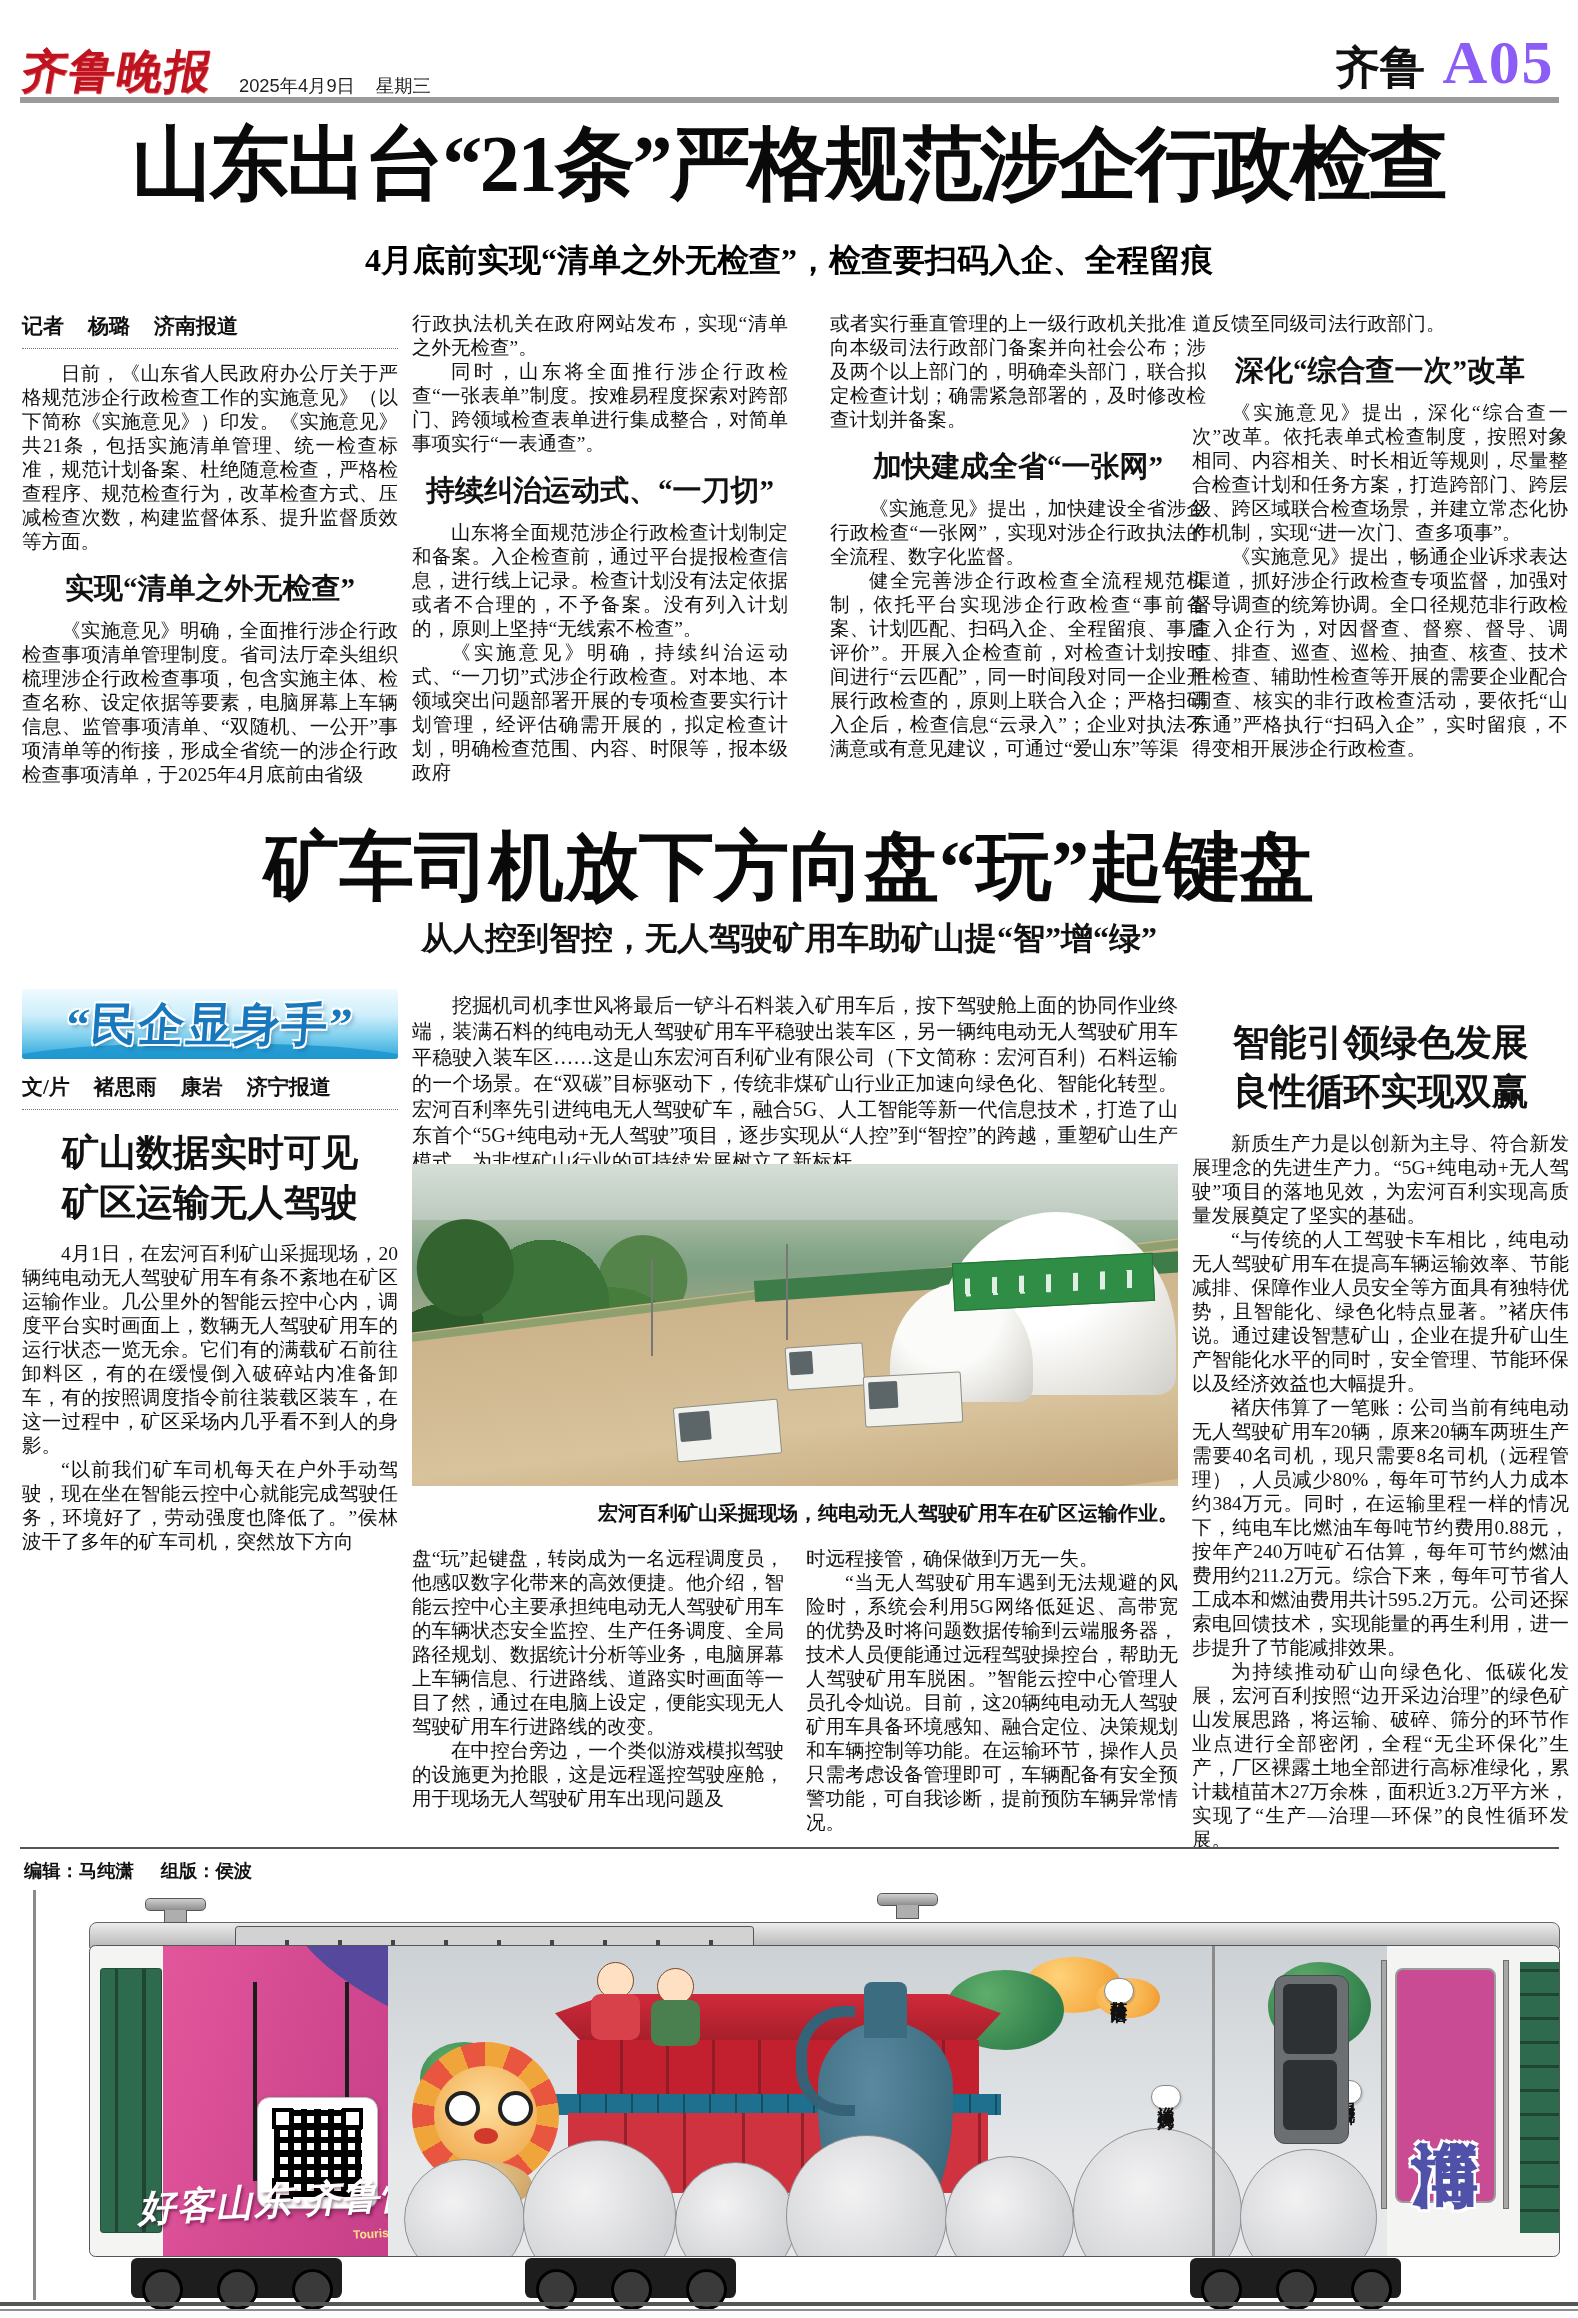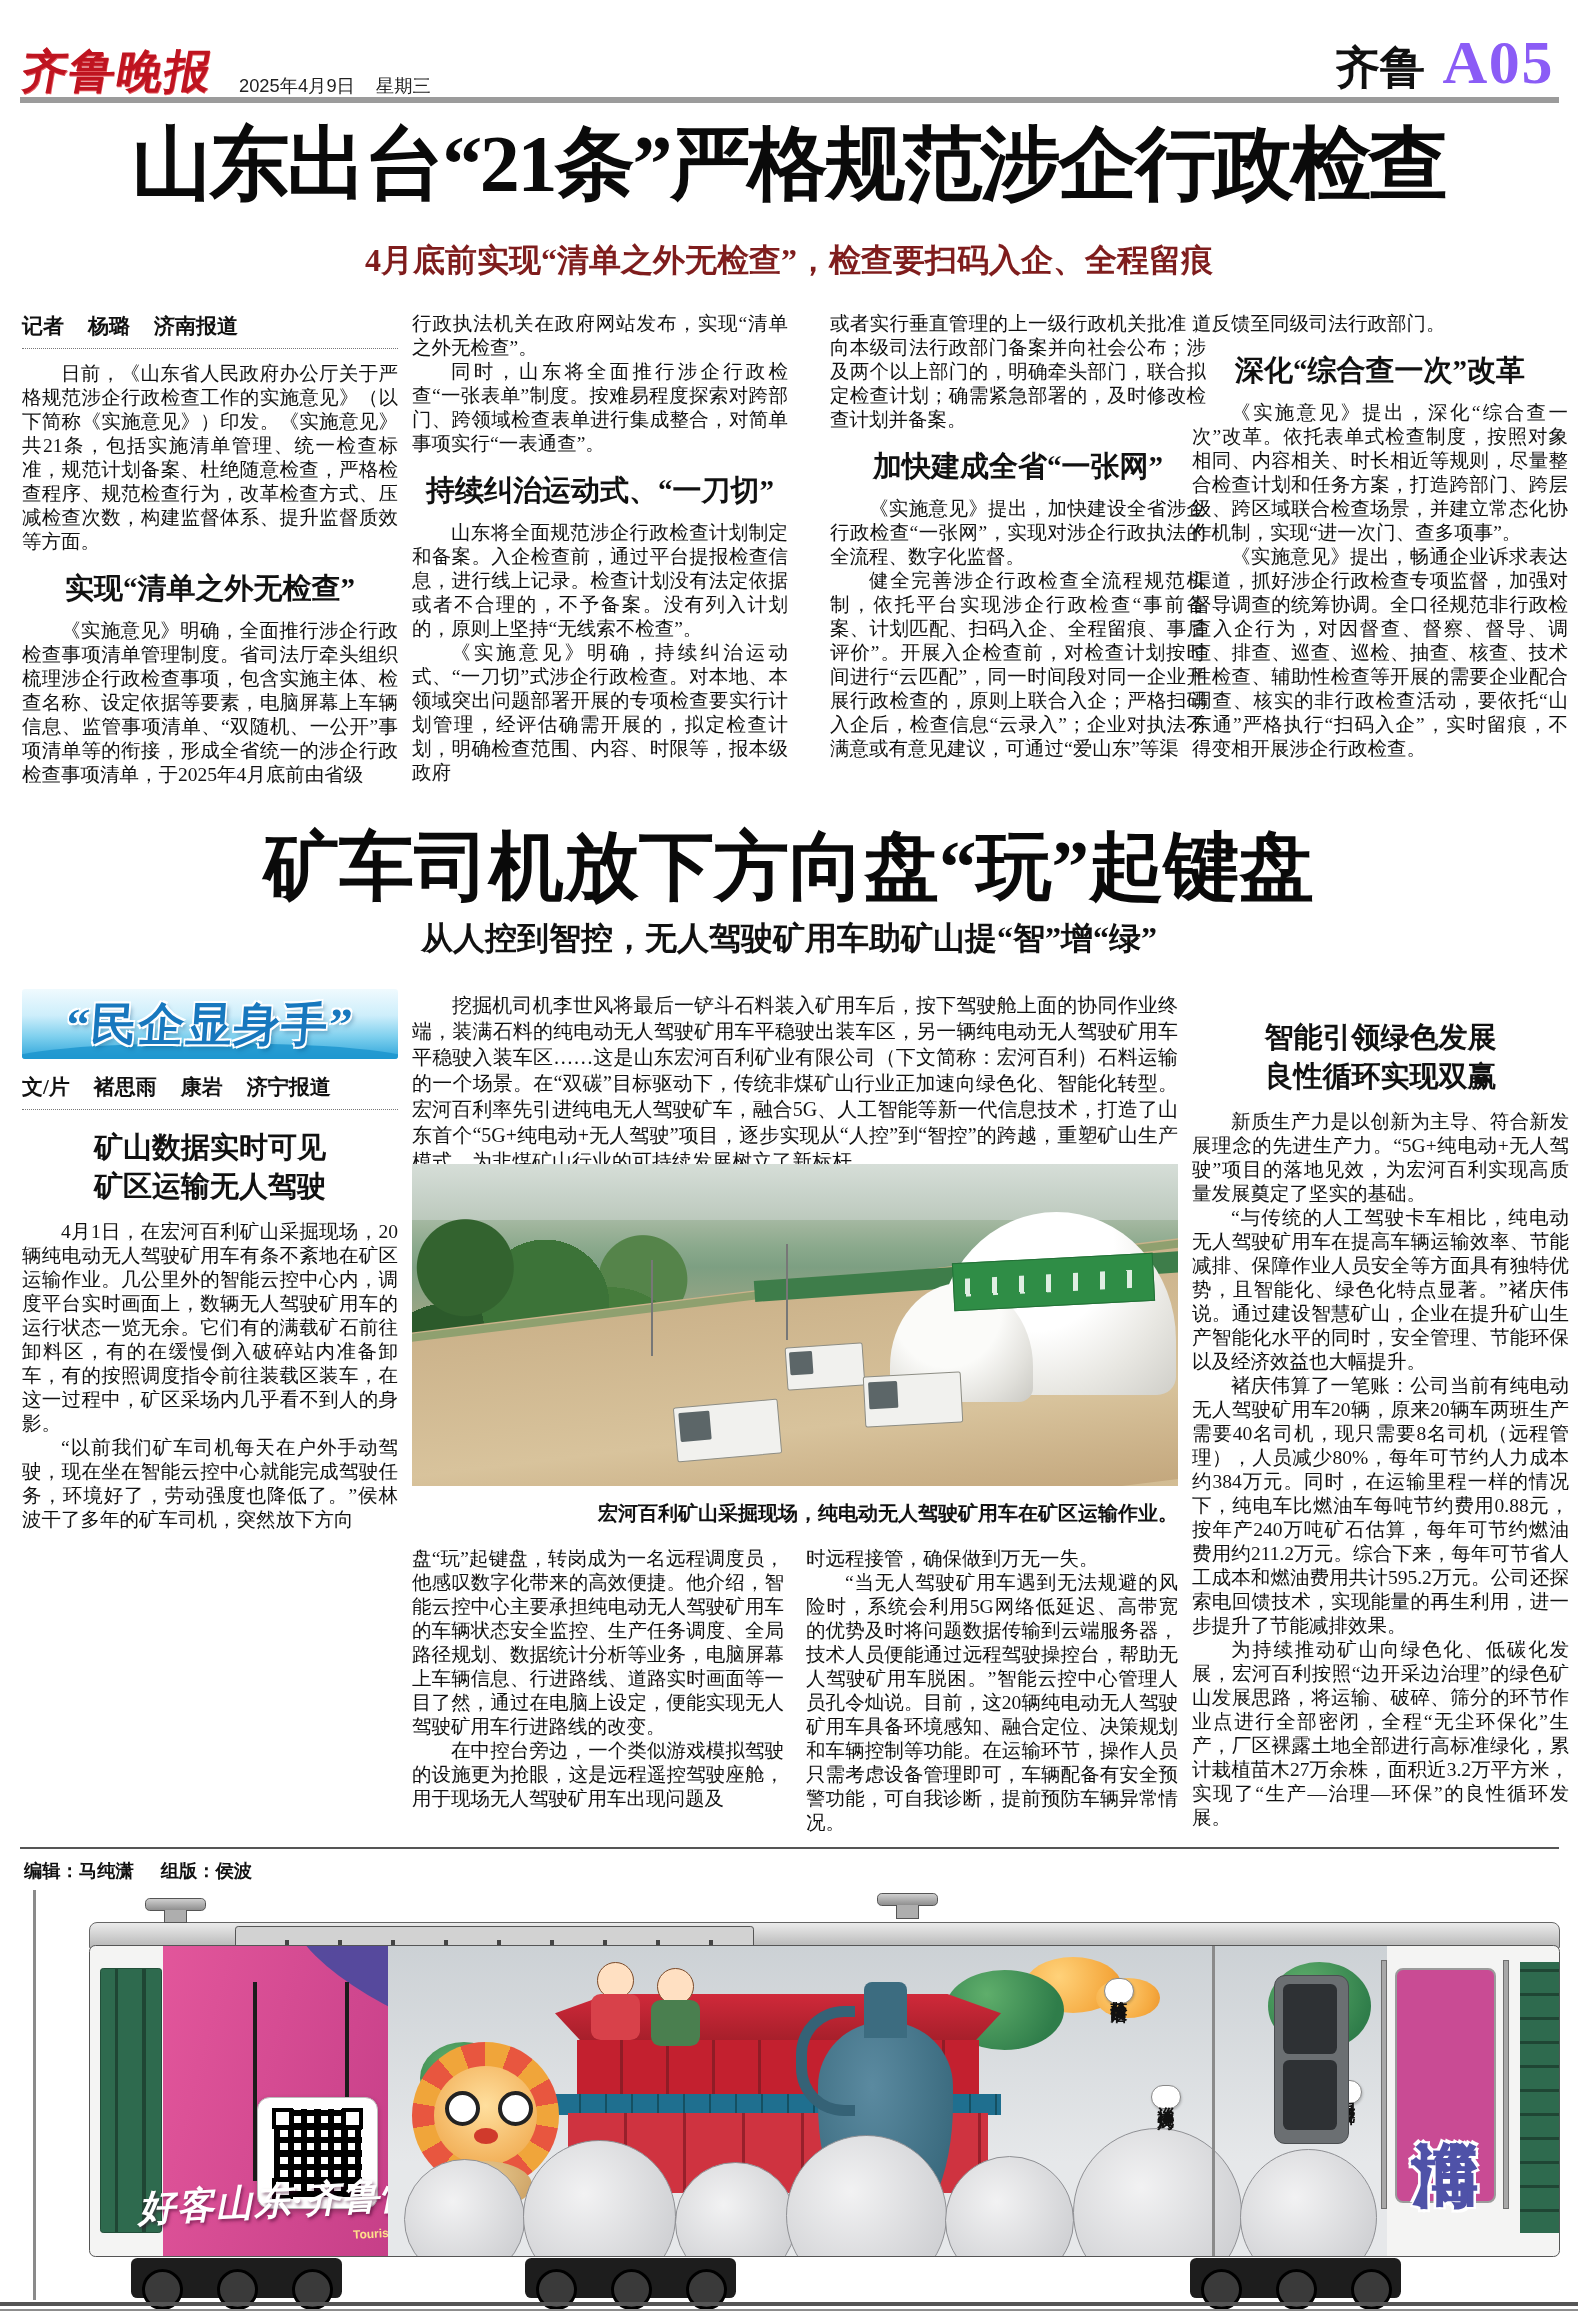--- a/index.html
+++ b/index.html
@@ -13,21 +13,21 @@
   .dateline{left:239px;top:73px;font-size:18.3px;color:#222;font-family:"Liberation Sans","DejaVu Sans",sans-serif;}
   .dateline span{margin-right:21px;}
   .section-page{right:24px;top:35px;display:flex;align-items:flex-end;gap:17.5px;}
   .section-name{font-size:45px;font-weight:900;color:#111;line-height:1;}
   .page-no{font-size:62px;font-weight:900;color:#8b5cf6;line-height:.9;letter-spacing:1.6px;}
   .header-rule{left:20px;top:97px;width:1539px;height:6.4px;background:#9b9b9b;}
 
   
   .a1-headline{left:0;top:118px;width:100%;text-align:center;font-size:80px;font-weight:900;
                letter-spacing:-2.4px;line-height:1.15;color:#0a0a0a;}
-  .a1-subhead{left:0;top:239px;width:100%;text-align:center;font-size:32px;font-weight:600;color:#7f1d1d;}
+  .a1-subhead{left:0;top:239px;width:100%;text-align:center;font-size:32px;font-weight:600;color:#000000;}
   .col{position:absolute;width:376px;}
   .c1{left:22px;top:312px;}  .c2{left:412px;top:312px;}
   .c3{left:802px;top:312px;margin-left:28px;} .c4{left:1192px;top:312px;}
   .byline{font-size:21px;font-weight:700;padding-bottom:8px;border-bottom:1.6px dotted #777;margin-bottom:12.7px;}
   .byline span{margin-right:24px;}
   .bodyp{font-size:19.5px;line-height:24px;text-align:justify;text-indent:2em;margin:0;}
   .bodyp.cont{text-indent:0;}
   .crosshead{font-size:29px;font-weight:800;text-align:center;margin:16px 0 12.7px;line-height:1.25;}
 
   
@@ -35,21 +35,21 @@
                letter-spacing:0;line-height:1.1;color:#0a0a0a;}
   .a2-subhead{left:0;top:917px;width:100%;text-align:center;font-size:32px;font-weight:600;}
   .a2c1{left:22px;top:989px;width:376px;}
   .banner{position:relative;height:70px;border-radius:3.2px;margin-bottom:14.3px;overflow:hidden;
           background:linear-gradient(180deg,#f0fafe 0%,#cdeefb 38%,#7fd0ee 68%,#2ea5da 100%);}
   .banner-wave{position:absolute;left:-16px;right:-16px;bottom:-21px;height:37px;background:#1a93cd;
                border-radius:50% 50% 0 0;opacity:.8;}
   .banner-text{position:absolute;left:0;top:4.8px;width:100%;text-align:center;font-size:46px;font-weight:900;
                color:#1878be;letter-spacing:1.6px;transform:skewX(-4deg);
                text-shadow:1.6px 1.6px 0 #fff,-1.6px -1.6px 0 #fff,1.6px -1.6px 0 #fff,-1.6px 1.6px 0 #fff,3.2px 4px 4px rgba(0,60,110,.35);}
-  .crosshead2{font-size:29px;font-weight:800;text-align:center;line-height:1.35;margin:17.5px 0 14.3px;}
+  .crosshead2{font-size:37px;font-weight:800;text-align:center;line-height:1.35;margin:17.5px 0 14.3px;}
   .lede{left:412px;top:992px;width:766px;font-size:20px;line-height:26px;text-align:justify;text-indent:2em;}
 
   
   .photo{left:412px;top:1164px;width:766px;height:322px;overflow:hidden;background:
      linear-gradient(180deg,#cdd6cf 0%,#b9c7ba 10%,#a8bba6 16%,#9db39a 20%,#8aa98c 26%,#7d9f82 32%,#c9b089 70%,#d3bd94 100%);}
   .ph-sky{position:absolute;left:0;top:0;width:100%;height:56px;background:linear-gradient(180deg,#d6ded8,#bcc9bd);}
   .ph-trees{position:absolute;left:0;top:32px;width:58%;height:239px;background:
      radial-gradient(circle at 12% 30%,#33632f 0 48px,transparent 49px),
      radial-gradient(circle at 30% 45%,#3c7338 0 64px,transparent 64px),
      radial-gradient(circle at 8% 75%,#2c5a2b 0 72px,transparent 72px),

